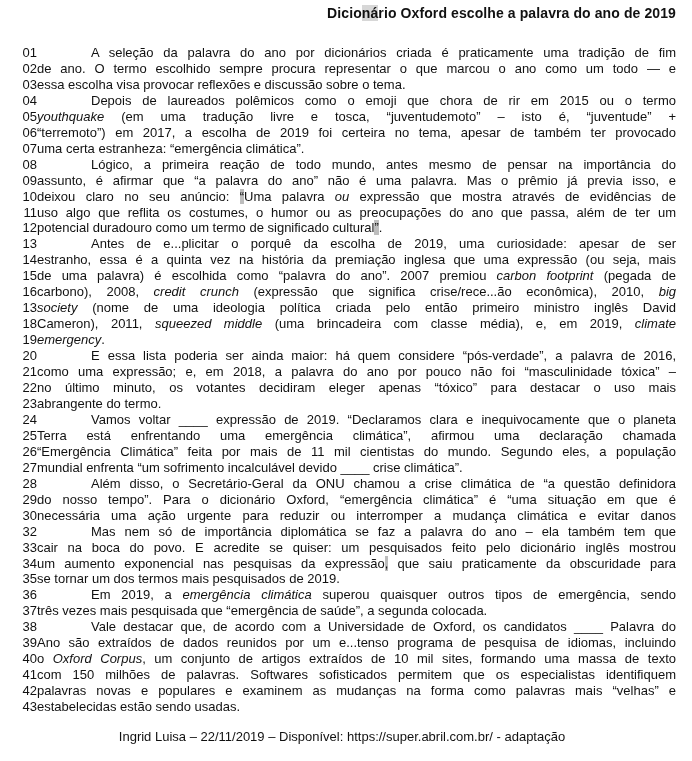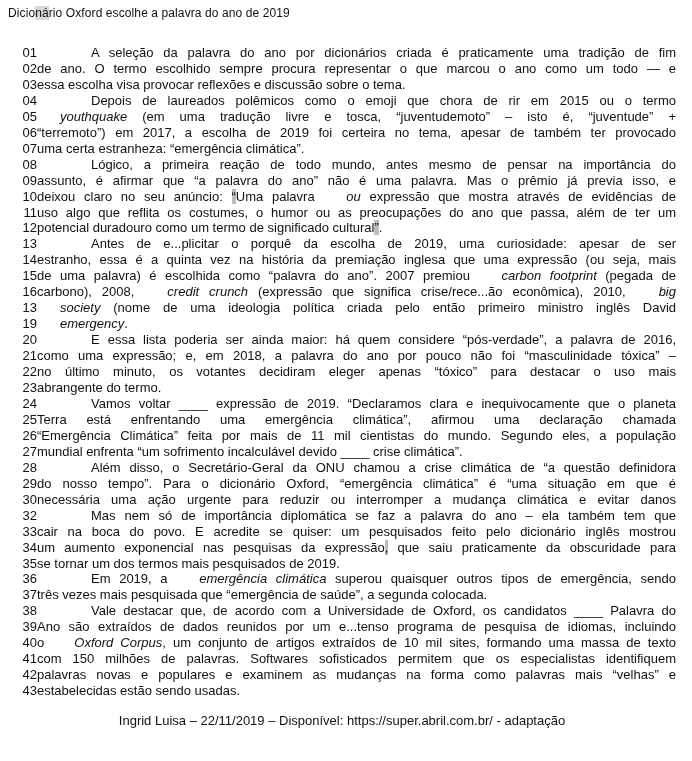--- a/index.html
+++ b/index.html
@@ -13,23 +13,23 @@
     overflow: hidden;
     font-family: "Liberation Sans", "DejaVu Sans", sans-serif;
     color: #111111;
   }
   .page {
     box-sizing: border-box;
     width: 692px;
     padding: 5px 16px 0 8px;
   }
   .title {
-    text-align: left;
-    font-weight: normal;
-    font-size: 12px;
+    text-align: right;
+    font-weight: bold;
+    font-size: 14px;
     line-height: 17px;
     margin: 0 0 23px 0;
     letter-spacing: 0.1px;
   }
   .body-lines {
     width: 100%;
   }
   .line-row {
     display: flex;
     font-size: 13px;
@@ -45,21 +45,21 @@
     flex: 1 1 auto;
     min-width: 0;
   }
   .line-text.just {
     text-align: justify;
     text-align-last: justify;
   }
   .line-text.indent {
     padding-left: 54px;
   }
-  .it { font-style: italic; margin-left: 23px; }
+  .it { font-style: italic; }
   .hl { background: var(--hl, #bdbdbd); }
   .thl { background: var(--thl, #d7d7d7); }
   .footer {
     font-size: 13px;
     line-height: 16px;
     text-align: center;
     margin-top: 14px;
   }
 </style>
 </head>
@@ -78,20 +78,21 @@
       <div class="line-row"><span class="line-num">08</span><div class="line-text just indent"><span>Lógico, a primeira reação de todo mundo, antes mesmo de pensar na importância do</span></div></div>
       <div class="line-row"><span class="line-num">09</span><div class="line-text just"><span>assunto, é afirmar que “a palavra do ano” não é uma palavra. Mas o prêmio já previa isso, e</span></div></div>
       <div class="line-row"><span class="line-num">10</span><div class="line-text just"><span>deixou claro no seu anúncio: </span><span class="hl">“</span><span>Uma palavra </span><span class="it">ou</span><span> expressão que mostra através de evidências de</span></div></div>
       <div class="line-row"><span class="line-num">11</span><div class="line-text just"><span>uso algo que reflita os costumes, o humor ou as preocupações do ano que passa, além de ter um</span></div></div>
       <div class="line-row"><span class="line-num">12</span><div class="line-text"><span>potencial duradouro como um termo de significado cultural</span><span class="hl">”</span><span>.</span></div></div>
       <div class="line-row"><span class="line-num">13</span><div class="line-text just indent"><span>Antes de e...plicitar o porquê da escolha de 2019, uma curiosidade: apesar de ser</span></div></div>
       <div class="line-row"><span class="line-num">14</span><div class="line-text just"><span>estranho, essa é a quinta vez na história da premiação inglesa que uma expressão (ou seja, mais</span></div></div>
       <div class="line-row"><span class="line-num">15</span><div class="line-text just"><span>de uma palavra) é escolhida como “palavra do ano”. 2007 premiou </span><span class="it">carbon footprint</span><span> (pegada de</span></div></div>
       <div class="line-row"><span class="line-num">16</span><div class="line-text just"><span>carbono), 2008, </span><span class="it">credit crunch</span><span> (expressão que significa crise/rece...ão econômica), 2010, </span><span class="it">big</span></div></div>
       <div class="line-row"><span class="line-num">13</span><div class="line-text just"><span class="it">society</span><span> (nome de uma ideologia política criada pelo então primeiro ministro inglês David</span></div></div>
+      <div class="line-row"><span class="line-num">18</span><div class="line-text just"><span>Cameron), 2011, </span><span class="it">squeezed middle</span><span> (uma brincadeira com classe média), e, em 2019, </span><span class="it">climate</span></div></div>
       <div class="line-row"><span class="line-num">19</span><div class="line-text"><span class="it">emergency</span><span>.</span></div></div>
       <div class="line-row"><span class="line-num">20</span><div class="line-text just indent"><span>E essa lista poderia ser ainda maior: há quem considere “pós-verdade”, a palavra de 2016,</span></div></div>
       <div class="line-row"><span class="line-num">21</span><div class="line-text just"><span>como uma expressão; e, em 2018, a palavra do ano por pouco não foi “masculinidade tóxica” –</span></div></div>
       <div class="line-row"><span class="line-num">22</span><div class="line-text just"><span>no último minuto, os votantes decidiram eleger apenas “tóxico” para destacar o uso mais</span></div></div>
       <div class="line-row"><span class="line-num">23</span><div class="line-text"><span>abrangente do termo.</span></div></div>
       <div class="line-row"><span class="line-num">24</span><div class="line-text just indent"><span>Vamos voltar ____ expressão de 2019. “Declaramos clara e inequivocamente que o planeta</span></div></div>
       <div class="line-row"><span class="line-num">25</span><div class="line-text just"><span>Terra está enfrentando uma emergência climática”, afirmou uma declaração chamada</span></div></div>
       <div class="line-row"><span class="line-num">26</span><div class="line-text just"><span>“Emergência Climática” feita por mais de 11 mil cientistas do mundo. Segundo eles, a população</span></div></div>
       <div class="line-row"><span class="line-num">27</span><div class="line-text"><span>mundial enfrenta “um sofrimento incalculável devido ____ crise climática”.</span></div></div>
       <div class="line-row"><span class="line-num">28</span><div class="line-text just indent"><span>Além disso, o Secretário-Geral da ONU chamou a crise climática de “a questão definidora</span></div></div>

